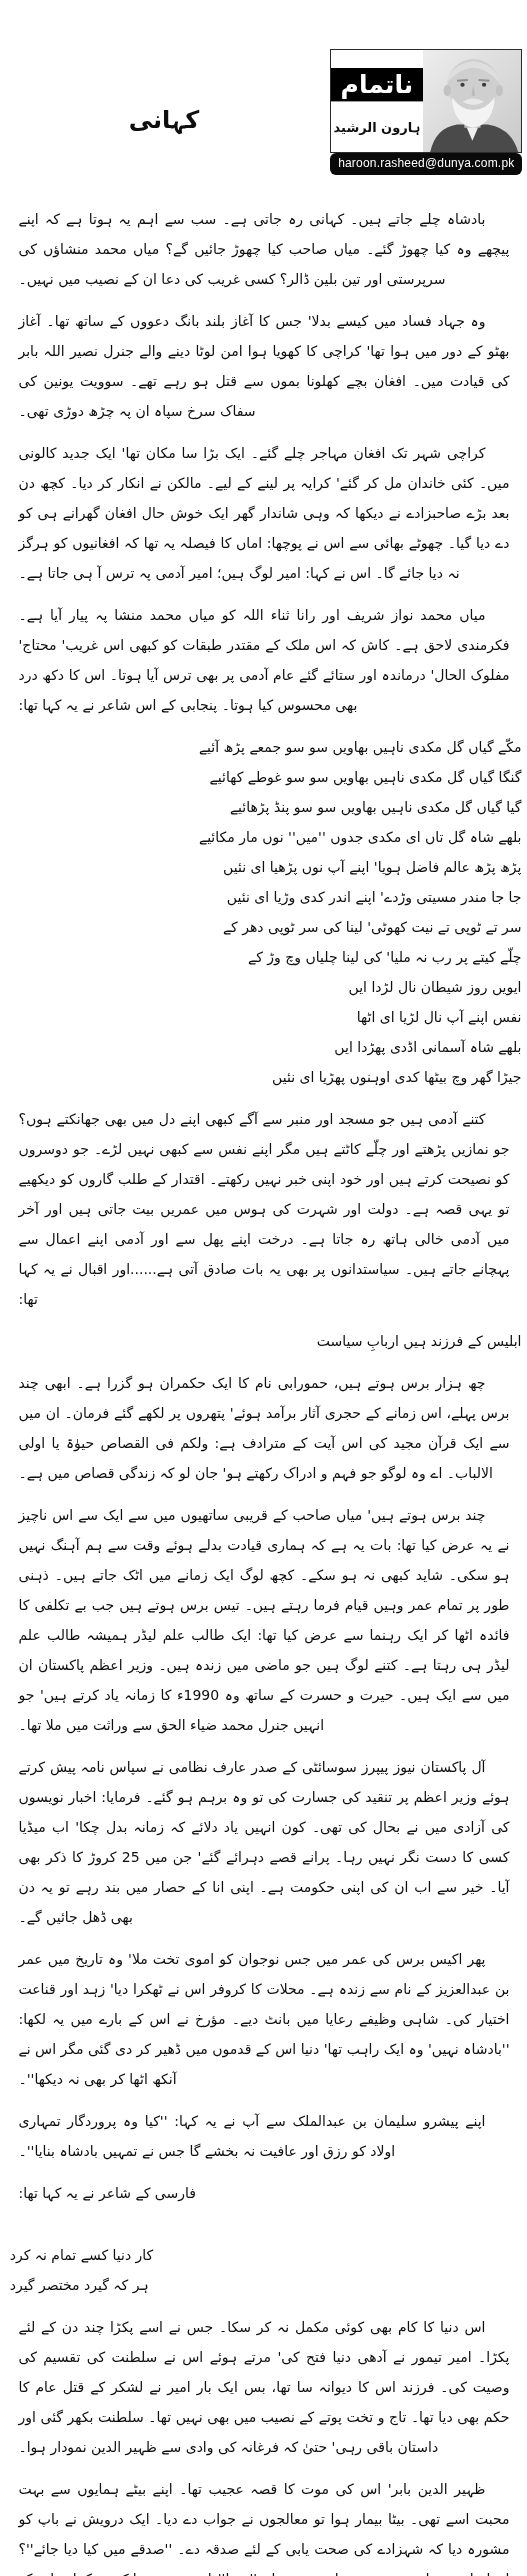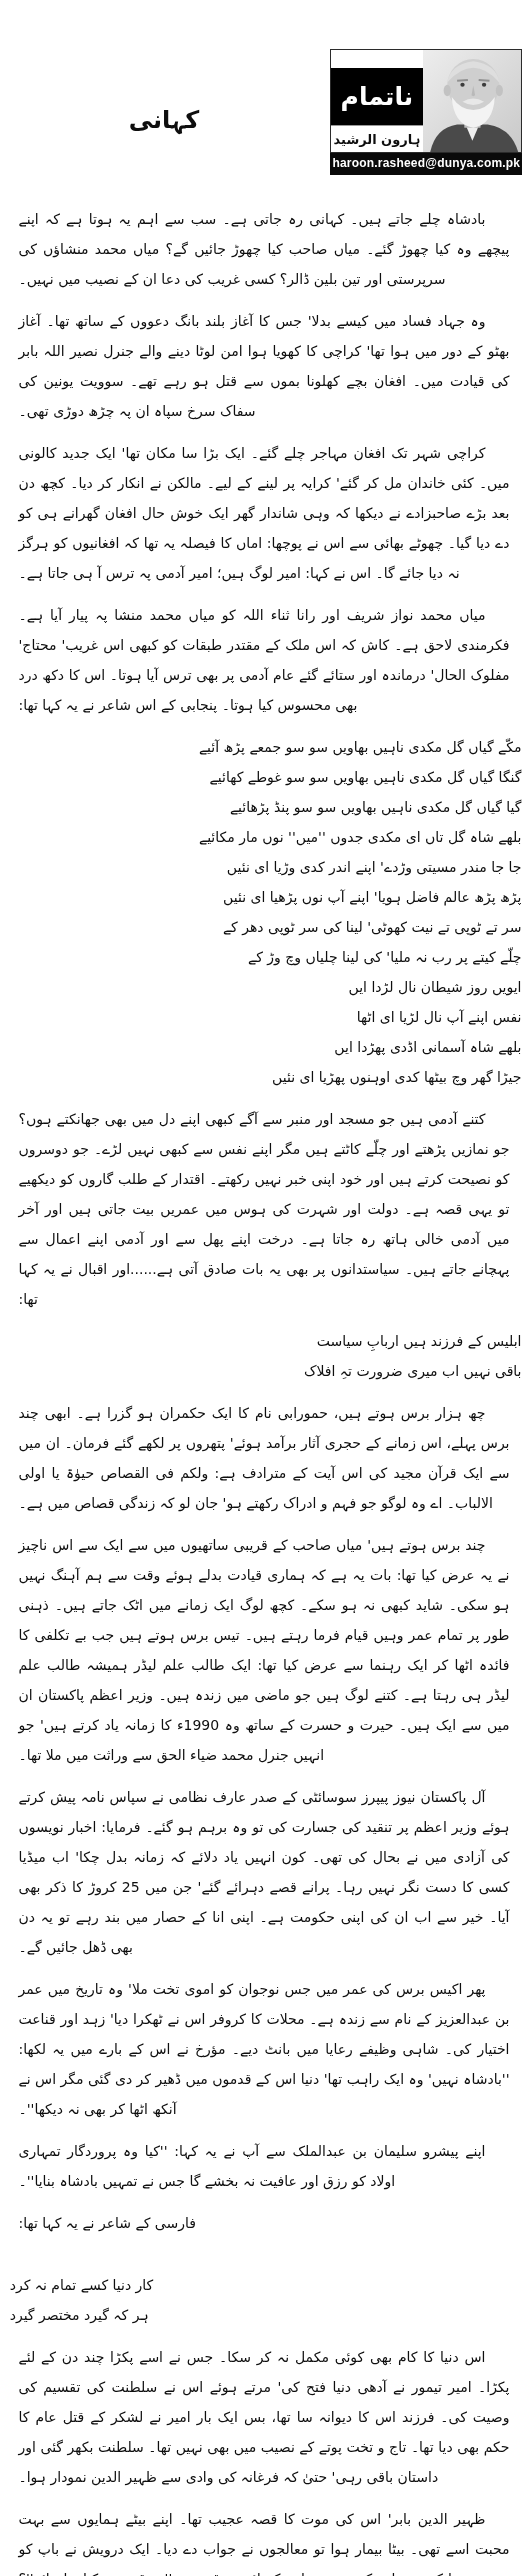--- a/index.html
+++ b/index.html
@@ -20,39 +20,40 @@
     display:flex; flex-direction:row-reverse;
     background:#fff;
     overflow:hidden;
   }
   .mast-photo { width:52%; height:100%; }
   .mast-photo svg { display:block; width:100%; height:100%; }
   .mast-left { width:48%; display:flex; flex-direction:column; }
   .mast-sliver { height:18px; background:#fff; }
   .title-band {
     background:#000; color:#fff;
-    height:57px;
+    height:33px;
     display:flex; align-items:center; justify-content:center;
     font-size:25px; font-weight:bold;
     direction:rtl;
   }
   .signature {
     flex:1;
     display:flex; align-items:center; justify-content:center;
     font-size:13px; font-weight:bold;
     direction:rtl;
     border-top:0.8px solid #999;
   }
   .email-bar {
     background:#0a0a0a; color:#ffffff;
     font-family:"Liberation Sans", sans-serif;
-    font-weight:bold; font-size:12px;
+    font-weight:normal; font-size:12px;
     text-align:center;
     padding:3.2px 0 4.9px 0;
     letter-spacing:0.2px;
+    border-radius:6px;
   }
 
   
   .article-title {
     position:absolute; top:106px; left:0;
     width:328px;
     text-align:center;
     font-size:24px; font-weight:bold;
     direction:rtl;
   }
@@ -131,33 +132,32 @@
 <div class="article-body">
     <p class="para">بادشاہ چلے جاتے ہیں۔ کہانی رہ جاتی ہے۔ سب سے اہم یہ ہوتا ہے کہ اپنے پیچھے وہ کیا چھوڑ گئے۔ میاں صاحب کیا چھوڑ جائیں گے؟ میاں محمد منشاؤں کی سرپرستی اور تین بلین ڈالر؟ کسی غریب کی دعا ان کے نصیب میں نہیں۔</p>
     <p class="para">وہ جہاد فساد میں کیسے بدلا' جس کا آغاز بلند بانگ دعووں کے ساتھ تھا۔ آغاز بھٹو کے دور میں ہوا تھا' کراچی کا کھویا ہوا امن لوٹا دینے والے جنرل نصیر اللہ بابر کی قیادت میں۔ افغان بچے کھلونا بموں سے قتل ہو رہے تھے۔ سوویت یونین کی سفاک سرخ سپاہ ان پہ چڑھ دوڑی تھی۔</p>
     <p class="para">کراچی شہر تک افغان مہاجر چلے گئے۔ ایک بڑا سا مکان تھا' ایک جدید کالونی میں۔ کئی خاندان مل کر گئے' کرایہ پر لینے کے لیے۔ مالکن نے انکار کر دیا۔ کچھ دن بعد بڑے صاحبزادے نے دیکھا کہ وہی شاندار گھر ایک خوش حال افغان گھرانے ہی کو دے دیا گیا۔ چھوٹے بھائی سے اس نے پوچھا: اماں کا فیصلہ یہ تھا کہ افغانیوں کو ہرگز نہ دیا جائے گا۔ اس نے کہا: امیر لوگ ہیں؛ امیر آدمی پہ ترس آ ہی جاتا ہے۔</p>
     <p class="para">میاں محمد نواز شریف اور رانا ثناء اللہ کو میاں محمد منشا پہ پیار آیا ہے۔ فکرمندی لاحق ہے۔ کاش کہ اس ملک کے مقتدر طبقات کو کبھی اس غریب' محتاج' مفلوک الحال' درماندہ اور ستائے گئے عام آدمی پر بھی ترس آیا ہوتا۔ اس کا دکھ درد بھی محسوس کیا ہوتا۔ پنجابی کے اس شاعر نے یہ کہا تھا:</p>
     <div class="verse">
       <div class="verse-line">مکّے گیاں گل مکدی ناہیں بھاویں سو سو جمعے پڑھ آئیے</div>
       <div class="verse-line">گنگا گیاں گل مکدی ناہیں بھاویں سو سو غوطے کھائیے</div>
       <div class="verse-line">گیا گیاں گل مکدی ناہیں بھاویں سو سو پنڈ پڑھائیے</div>
       <div class="verse-line">بلھے شاہ گل تاں ای مکدی جدوں ''میں'' نوں مار مکائیے</div>
+      <div class="verse-line">پڑھ پڑھ عالم فاضل ہویا' اپنے آپ نوں پڑھیا ای نئیں</div>
       <div class="verse-line">جا جا مندر مسیتی وڑدے' اپنے اندر کدی وڑیا ای نئیں</div>
-      <div class="verse-line">پڑھ پڑھ عالم فاضل ہویا' اپنے آپ نوں پڑھیا ای نئیں</div>
       <div class="verse-line">سر تے ٹوپی تے نیت کھوٹی' لینا کی سر ٹوپی دھر کے</div>
       <div class="verse-line">چلّے کیتے پر رب نہ ملیا' کی لینا چلیاں وچ وڑ کے</div>
       <div class="verse-line">ایویں روز شیطان نال لڑدا ایں</div>
       <div class="verse-line">نفس اپنے آپ نال لڑیا ای اٹھا</div>
       <div class="verse-line">بلھے شاہ آسمانی اڈدی پھڑدا ایں</div>
       <div class="verse-line">جیڑا گھر وچ بیٹھا کدی اوہنوں پھڑیا ای نئیں</div>
     </div>
     <p class="para">کتنے آدمی ہیں جو مسجد اور منبر سے آگے کبھی اپنے دل میں بھی جھانکتے ہوں؟ جو نمازیں پڑھتے اور چلّے کاٹتے ہیں مگر اپنے نفس سے کبھی نہیں لڑے۔ جو دوسروں کو نصیحت کرتے ہیں اور خود اپنی خبر نہیں رکھتے۔ اقتدار کے طلب گاروں کو دیکھیے تو یہی قصہ ہے۔ دولت اور شہرت کی ہوس میں عمریں بیت جاتی ہیں اور آخر میں آدمی خالی ہاتھ رہ جاتا ہے۔ درخت اپنے پھل سے اور آدمی اپنے اعمال سے پہچانے جاتے ہیں۔ سیاستدانوں پر بھی یہ بات صادق آتی ہے......اور اقبال نے یہ کہا تھا:</p>
     <div class="verse">
       <div class="verse-line">ابلیس کے فرزند ہیں اربابِ سیاست</div>
-      <div class="verse-line">باقی نہیں اب میری ضرورت تہِ افلاک</div>
     </div>
     <p class="para">چھ ہزار برس ہوتے ہیں، حمورابی نام کا ایک حکمران ہو گزرا ہے۔ ابھی چند برس پہلے، اس زمانے کے حجری آثار برآمد ہوئے' پتھروں پر لکھے گئے فرمان۔ ان میں سے ایک قرآن مجید کی اس آیت کے مترادف ہے: ولکم فی القصاص حیوٰۃ یا اولی الالباب۔ اے وہ لوگو جو فہم و ادراک رکھتے ہو' جان لو کہ زندگی قصاص میں ہے۔</p>
     <p class="para">چند برس ہوتے ہیں' میاں صاحب کے قریبی ساتھیوں میں سے ایک سے اس ناچیز نے یہ عرض کیا تھا: بات یہ ہے کہ ہماری قیادت بدلے ہوئے وقت سے ہم آہنگ نہیں ہو سکی۔ شاید کبھی نہ ہو سکے۔ کچھ لوگ ایک زمانے میں اٹک جاتے ہیں۔ ذہنی طور پر تمام عمر وہیں قیام فرما رہتے ہیں۔ تیس برس ہوتے ہیں جب بے تکلفی کا فائدہ اٹھا کر ایک رہنما سے عرض کیا تھا: ایک طالب علم لیڈر ہمیشہ طالب علم لیڈر ہی رہتا ہے۔ کتنے لوگ ہیں جو ماضی میں زندہ ہیں۔ وزیر اعظم پاکستان ان میں سے ایک ہیں۔ حیرت و حسرت کے ساتھ وہ 1990ء کا زمانہ یاد کرتے ہیں' جو انہیں جنرل محمد ضیاء الحق سے وراثت میں ملا تھا۔</p>
     <p class="para">آل پاکستان نیوز پیپرز سوسائٹی کے صدر عارف نظامی نے سپاس نامہ پیش کرتے ہوئے وزیر اعظم پر تنقید کی جسارت کی تو وہ برہم ہو گئے۔ فرمایا: اخبار نویسوں کی آزادی میں نے بحال کی تھی۔ کون انہیں یاد دلائے کہ زمانہ بدل چکا' اب میڈیا کسی کا دست نگر نہیں رہا۔ پرانے قصے دہرائے گئے' جن میں 25 کروڑ کا ذکر بھی آیا۔ خیر سے اب ان کی اپنی حکومت ہے۔ اپنی انا کے حصار میں بند رہے تو یہ دن بھی ڈھل جائیں گے۔</p>
     <p class="para">پھر اکیس برس کی عمر میں جس نوجوان کو اموی تخت ملا' وہ تاریخ میں عمر بن عبدالعزیز کے نام سے زندہ ہے۔ محلات کا کروفر اس نے ٹھکرا دیا' زہد اور قناعت اختیار کی۔ شاہی وظیفے رعایا میں بانٹ دیے۔ مؤرخ نے اس کے بارے میں یہ لکھا: ''بادشاہ نہیں' وہ ایک راہب تھا' دنیا اس کے قدموں میں ڈھیر کر دی گئی مگر اس نے آنکھ اٹھا کر بھی نہ دیکھا''۔</p>
     <p class="para">اپنے پیشرو سلیمان بن عبدالملک سے آپ نے یہ کہا: ''کیا وہ پروردگار تمہاری اولاد کو رزق اور عافیت نہ بخشے گا جس نے تمہیں بادشاہ بنایا''۔</p>
     <p class="para">فارسی کے شاعر نے یہ کہا تھا:</p>
     <div class="verse verse-left">
       <div class="verse-line">کار دنیا کسے تمام نہ کرد</div>
       <div class="verse-line">ہر کہ گیرد مختصر گیرد</div>

